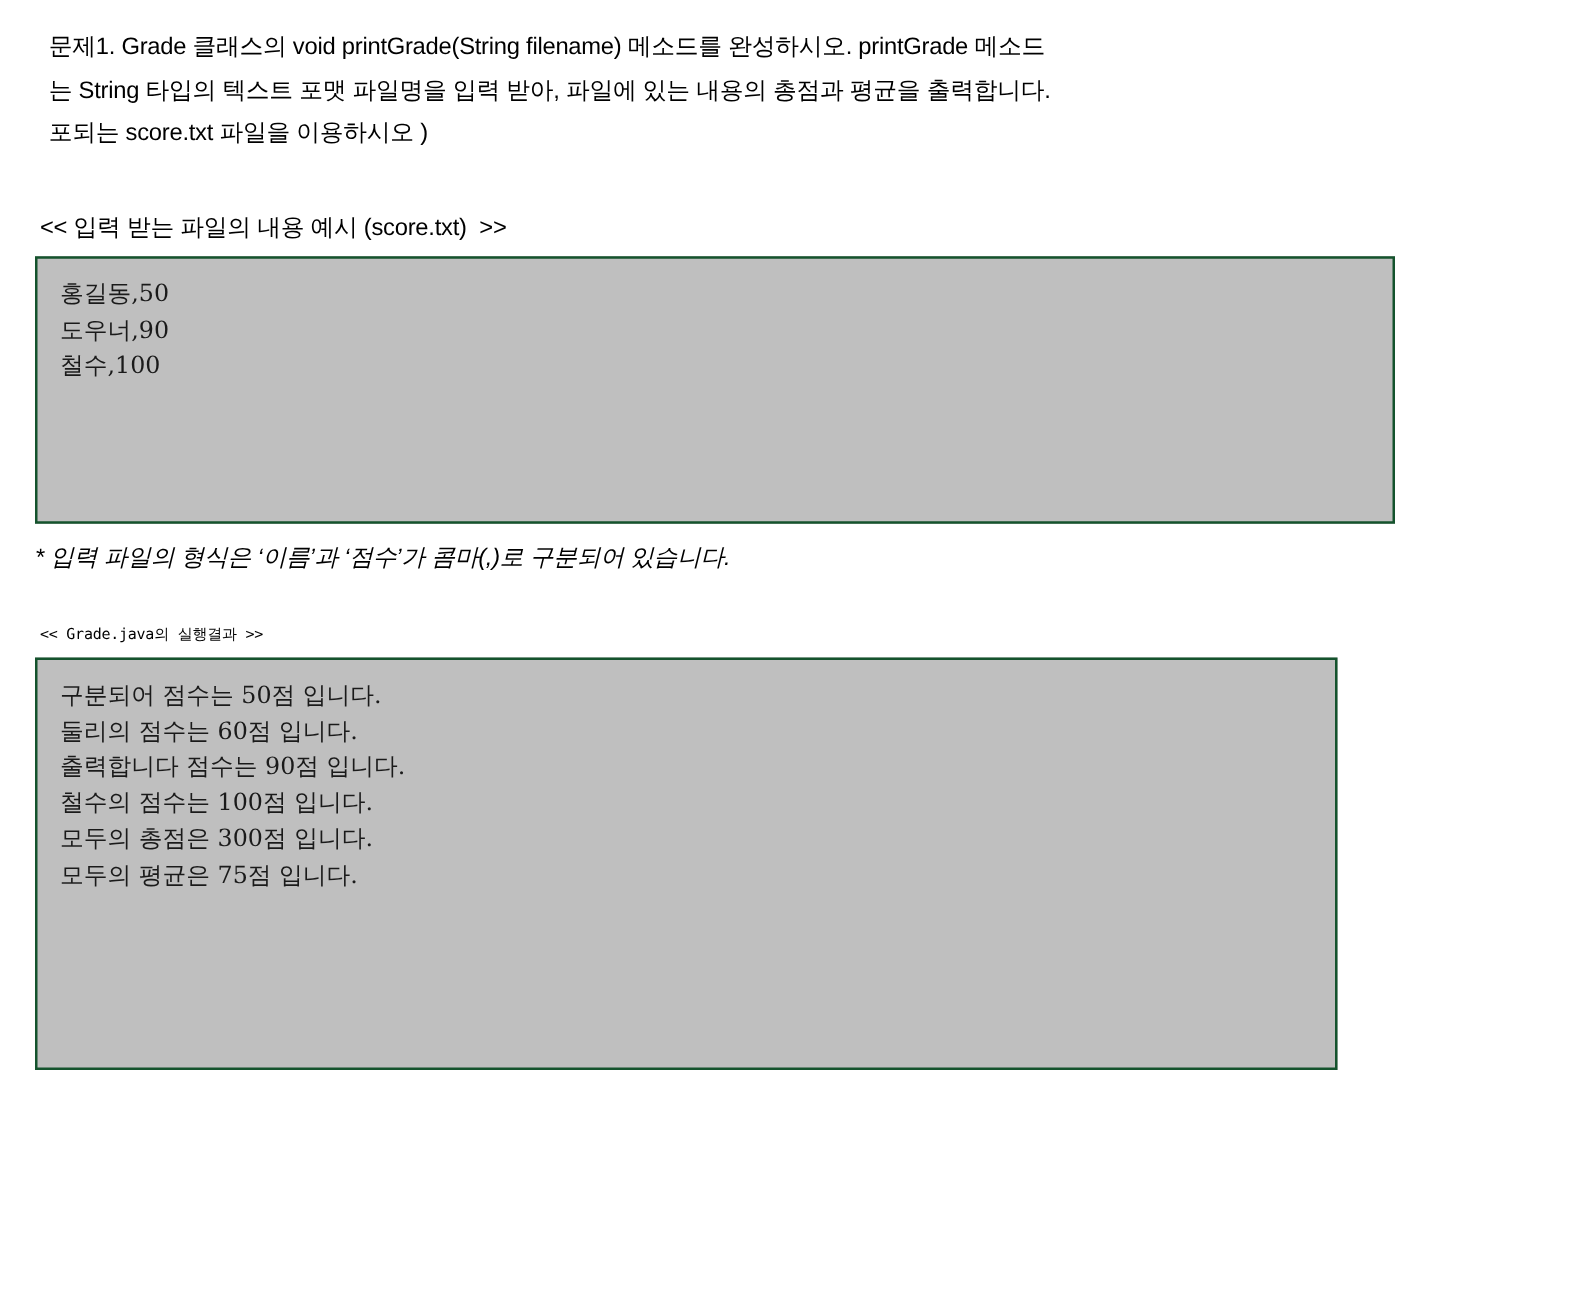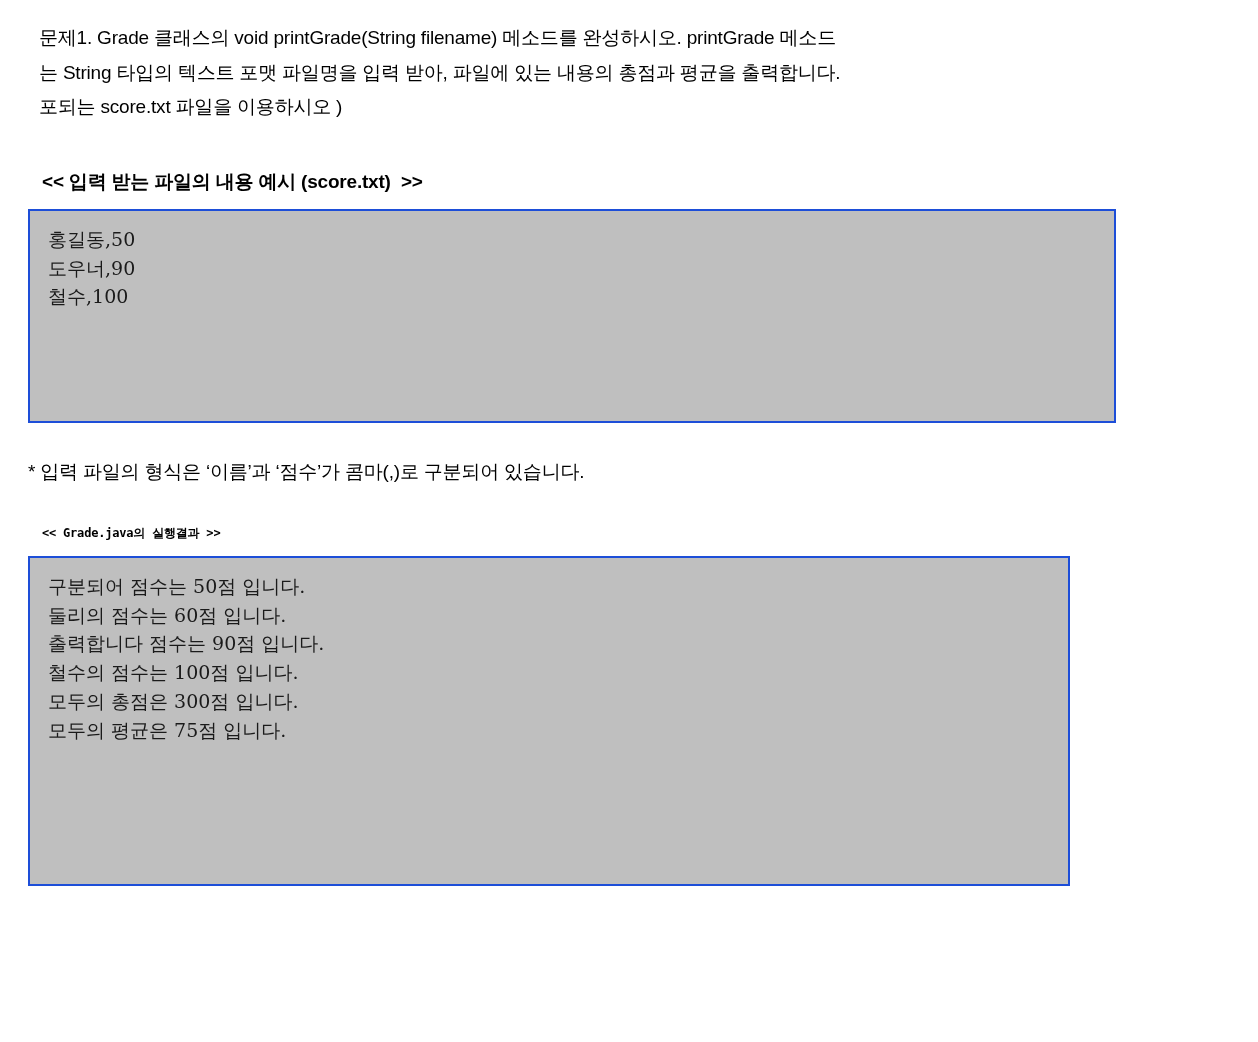--- a/index.html
+++ b/index.html
@@ -27,36 +27,35 @@
     text-align: justify;
     margin: 11px;
     padding-right: 10px;
   }
   .problem-statement .ln {
     display: block;
     white-space: pre;
   }
   .section-caption {
     font-size: 19px;
-    margin: 14px;
+    margin: 4px;
     letter-spacing: -0.2px;
     white-space: pre;
-    font-weight: bold;
   }
   .caption-input {
     margin-top: 44px;
   }
   .caption-output {
     margin-top: 40px;
     font-family: "DejaVu Sans Mono", monospace;
     font-size: 12px;
   }
   .box {
     background: #bfbfbf;
-    border: 2px solid #1d4ed8;
+    border: 2px solid #14532d;
     box-sizing: border-box;
     margin-top: 10px;
     padding: 14px 18px;
     font-family: "DejaVu Serif", serif;
     font-size: 19px;
     line-height: 1.52;
     color: #1a1a1a;
   }
   .box-input {
     width: 1088px;
@@ -64,23 +63,24 @@
   }
   .box-output {
     width: 1042px;
     height: 330px;
   }
   .box .line {
     white-space: pre;
   }
   .note {
     font-size: 19px;
-    margin-top: 36px;
+    margin-top: 14px;
     letter-spacing: -0.2px;
     white-space: pre;
+    font-style: italic;
   }
 </style>
 </head>
 <body>
 
 <div class="page">
 
   <div class="problem-statement">
     <span class="ln">문제1. Grade 클래스의 void printGrade(String filename) 메소드를 완성하시오. printGrade 메소드</span>
     <span class="ln">는 String 타입의 텍스트 포맷 파일명을 입력 받아, 파일에 있는 내용의 총점과 평균을 출력합니다.</span>

